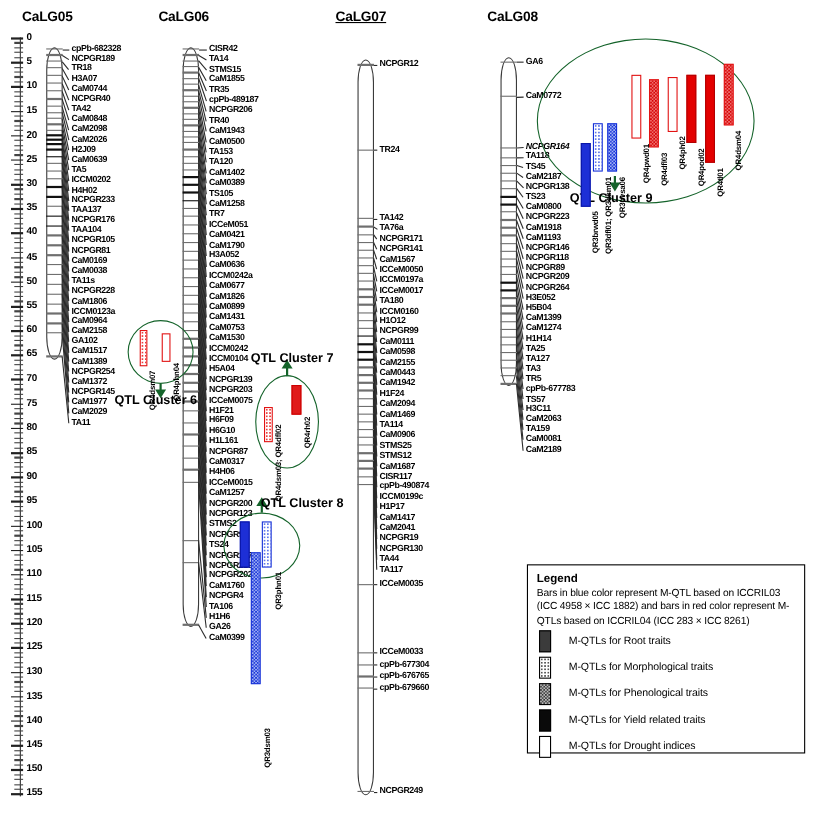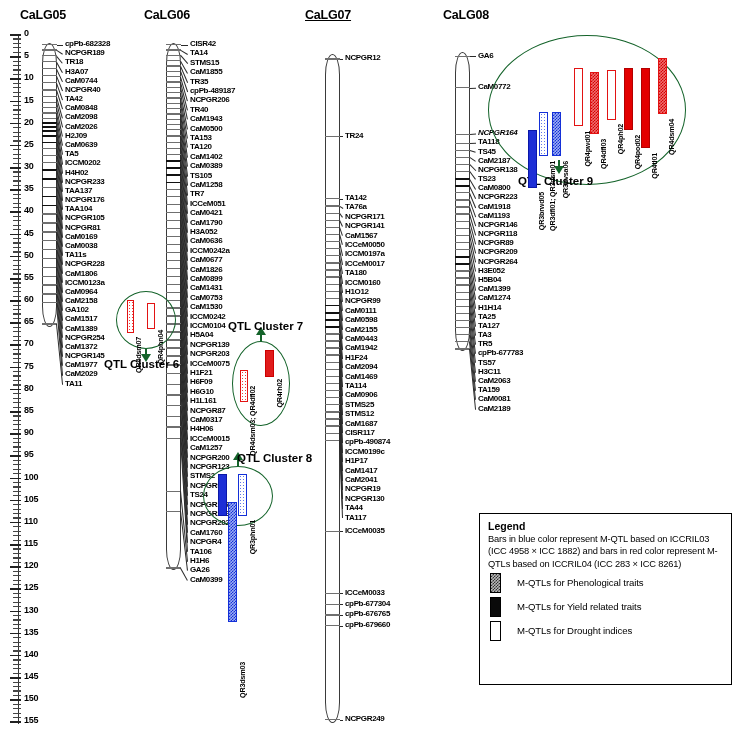--- a/index.html
+++ b/index.html
@@ -860,20 +860,28 @@
     <div class="qlab" style="left: 650px; top: 153px;">QR4tl01</div>
     <div class="qbar r-phen" style="left: 658px; top: 58px; width: 9px; height: 56px;"></div>
     <div class="qlab" style="left: 667px; top: 119px;">QR4dsm04</div>
   </div>
 
 <div class="abs" id="legend">
   <div class="lg-title">Legend</div>
   <div class="lg-desc">Bars in blue color represent M-QTL based on ICCRIL03 (ICC 4958 × ICC 1882) and bars in red color represent M-QTLs based on ICCRIL04 (ICC 283 × ICC 8261)</div>
   <div id="legend-rows">
       <div class="lg-row">
+        <div class="lg-swatch sw-root"></div>
+        <div class="lg-txt">M-QTLs for Root traits</div>
+      </div>
+      <div class="lg-row">
+        <div class="lg-swatch sw-morph"></div>
+        <div class="lg-txt">M-QTLs for Morphological  traits</div>
+      </div>
+      <div class="lg-row">
         <div class="lg-swatch sw-phen"></div>
         <div class="lg-txt">M-QTLs for Phenological  traits</div>
       </div>
       <div class="lg-row">
         <div class="lg-swatch sw-yield"></div>
         <div class="lg-txt">M-QTLs for Yield related traits</div>
       </div>
       <div class="lg-row">
         <div class="lg-swatch sw-drou"></div>
         <div class="lg-txt">M-QTLs for Drought indices</div>

